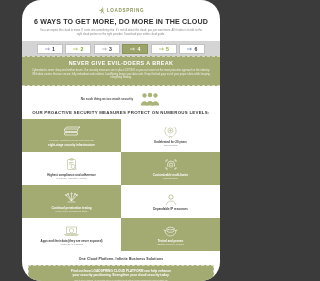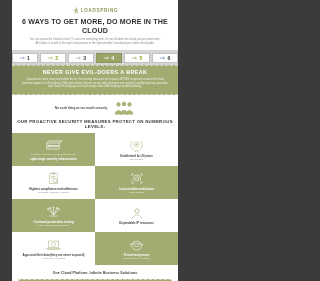--- a/index.html
+++ b/index.html
@@ -3,22 +3,22 @@
 <meta charset="utf-8">
 <style>
   html,body{margin:0;padding:0;}
   body{
     width:210px;height:281px;overflow:hidden;
     background:#3b3b3b;
     font-family:"Liberation Sans", sans-serif;
     -webkit-font-smoothing:none;
   }
   .page{
-    position:absolute;left:12px;top:0;width:166px;height:281px;
-    background:#ffffff;overflow:hidden;
+    position:absolute;left:22px;top:0;width:198px;height:281px;
+    background:#ffffff;overflow:hidden;border-radius:19px;
   }
   
   .logo-row{display:flex;align-items:center;justify-content:center;gap:2px;padding-top:6px;height:9px;}
   .logo-mark{width:7px;height:7px;position:relative;}
   .logo-mark svg{display:block;}
   .logo-word{
     font-size:4.6px;letter-spacing:.7px;font-weight:700;color:#8e9a5b;
     line-height:7px;
   }
   .headline{

